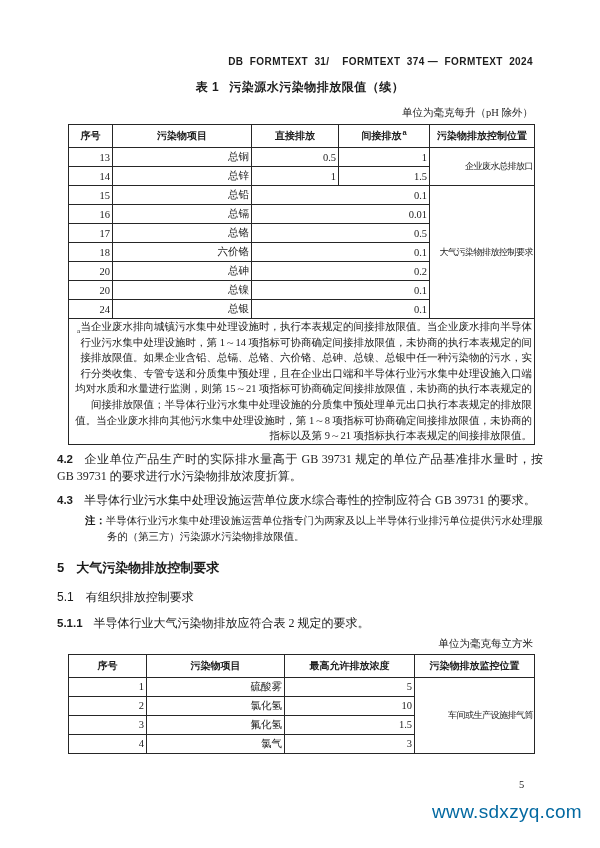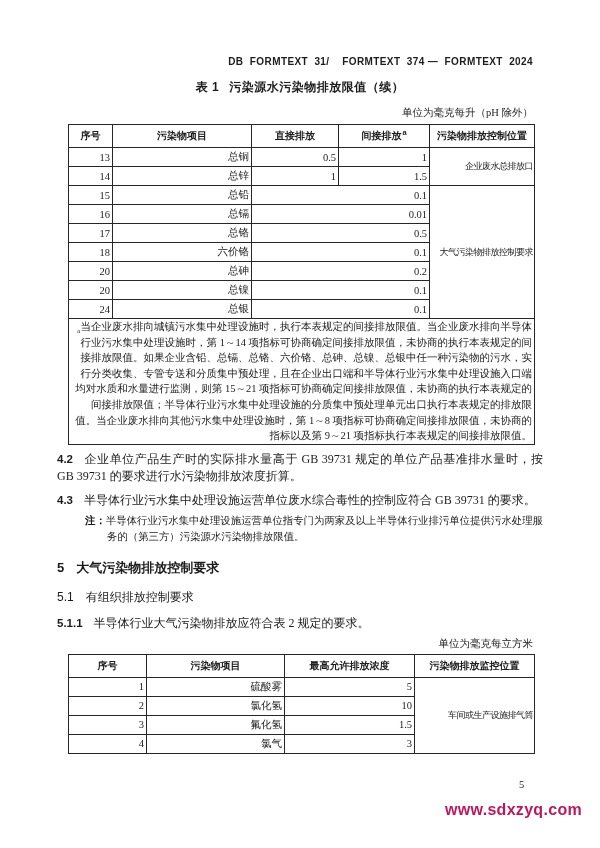--- a/index.html
+++ b/index.html
@@ -67,21 +67,21 @@
     font-weight:normal;font-size:12px;margin:12px 0 0 0;
   }
   .hnum{margin-right:12px;}
   .c511{margin-top:9px;}
   .t2title{margin-top:8px;}
 
   .page-number{position:absolute;top:779px;left:519px;font-size:10.5px;}
   .watermark{
     position:absolute;top:801px;right:18px;
     font-family:"Liberation Sans","DejaVu Sans",sans-serif;
-    font-size:16px;font-weight:700;color:#be185d;letter-spacing:.3px;
+    font-size:19px;font-weight:400;color:#0369a1;letter-spacing:.3px;
   }
 </style>
 </head>
 <body>
 
 <div class="page">
 
   <div class="doc-header">DB  FORMTEXT  31/    FORMTEXT  374 —  FORMTEXT  2024</div>
 
   <div class="tbl-title"><span class="tnum">表 1</span><span>污染源水污染物排放限值（续）</span></div>

